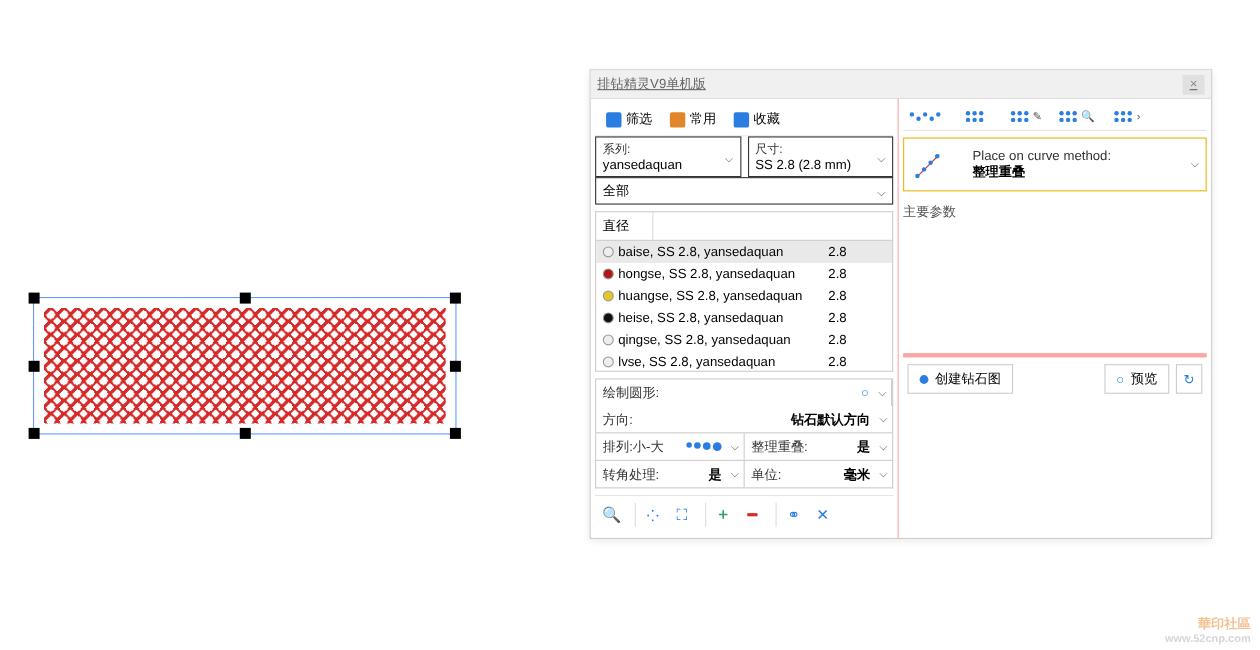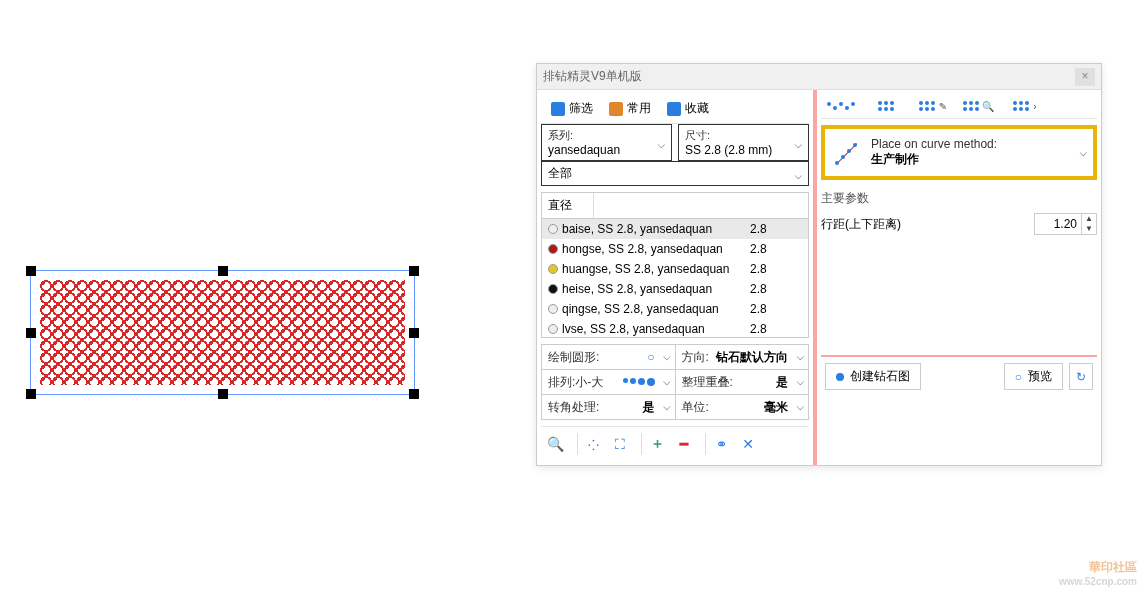--- a/index.html
+++ b/index.html
@@ -9,26 +9,26 @@
 .canvas { position: absolute; left: 15px; top: 255px; width: 415px; height: 155px; }
 .sel-bounds { position: absolute; left: 15px; top: 15px; width: 385px; height: 125px; border: 1px solid #6699ff; }
 .handle { position: absolute; width: 10px; height: 10px; background: #000; }
 .h-tl { left: -5px; top: -5px; } .h-tc { left: 50%; top: -5px; margin-left: -5px; } .h-tr { right: -5px; top: -5px; }
 .h-ml { left: -5px; top: 50%; margin-top: -5px; } .h-mr { right: -5px; top: 50%; margin-top: -5px; }
 .h-bl { left: -5px; bottom: -5px; } .h-bc { left: 50%; bottom: -5px; margin-left: -5px; } .h-br { right: -5px; bottom: -5px; }
 .pattern { position: absolute; left: 25px; top: 25px; width: 365px; height: 105px; background-image: radial-gradient(circle at 6px 6px, transparent 4px, #d62a2a 4px, #d62a2a 6px, transparent 6px), radial-gradient(circle at 0px 0px, transparent 4px, #d62a2a 4px, #d62a2a 6px, transparent 6px); background-size: 12px 12px; }
 
 
 .dialog { position: absolute; left: 536px; top: 63px; width: 566px; border: 1px solid #ccc; background: #fff; box-shadow: 0 2px 8px rgba(0,0,0,0.1); }
-.titlebar { height: 26px; background: #f0f0f0; display: flex; align-items: center; padding: 0 6px; color: #666; border-bottom: 1px solid #ddd; }
+.titlebar { height: 26px; background: #f0f0f0; display: flex; align-items: center; padding: 0 6px; color: #666; border-bottom: 1px solid #ddd; text-decoration: underline; }
 .titlebar-close { margin-left: auto; width: 20px; height: 18px; background: #e0e0e0; text-align: center; line-height: 16px; color: #888; }
 .menubar { height: 22px; display: flex; align-items: center; padding: 0 6px; gap: 14px; color: #555; border-bottom: 1px solid #e5e5e5; }
 
 .body-row { display: flex; }
-.left-pane { width: 280px; border-right: 4px solid #fca5a5; padding: 4px; }
+.left-pane { width: 280px; border-right: 1px solid #fca5a5; padding: 4px; }
 .right-pane { flex: 1; padding: 4px; }
 
 .tabbar { display: flex; gap: 4px; padding: 4px; border-bottom: 1px solid #e5e5e5; }
 .tab { display: flex; align-items: center; gap: 4px; padding: 2px 6px; }
 .tab-ico { width: 14px; height: 14px; background: #2a7de1; border-radius: 2px; display: inline-block; }
 .tab-ico.orange { background: #e1862a; }
 
 .field-row { display: flex; gap: 6px; margin-top: 0; }
 .field { flex: 1; border: 1px solid #333; padding: 3px 6px; position: relative; }
 .field-label { color: #333; font-size: 11px; }
@@ -38,59 +38,59 @@
 .list-head { display: flex; border: 1px solid #ccc; border-bottom: none; margin-top: 6px; background: #fff; }
 .list-head > div { padding: 4px 6px; border-right: 1px solid #ddd; }
 .col-name { flex: 1; } .col-diam { width: 52px; }
 .list-body { border: 1px solid #ccc; max-height: 120px; overflow: hidden; }
 .list-row { display: flex; padding: 3px 6px; align-items: center; gap: 4px; }
 .list-row.sel { background: #e9e9e9; }
 .swatch { width: 10px; height: 10px; border-radius: 50%; border: 1px solid #999; display: inline-block; }
 
 .opt-grid { margin-top: 6px; }
 .opt-row { display: flex; border: 1px solid #ccc; border-top: none; }
-.opt-row:first-child { border-top: 1px solid #ccc; }
+.opt-row:first-child { border-top: 1px solid #ccc; flex-direction: column; }
 .opt-cell { flex: 1; display: flex; align-items: center; padding: 3px 6px; border-right: 1px solid #ccc; position: relative; min-height: 24px; }
 .opt-cell:last-child { border-right: none; }
 .opt-cell .lbl { color: #333; }
 .opt-cell .val { margin-left: auto; font-weight: bold; padding-right: 14px; }
 .opt-cell .chev { position: absolute; right: 4px; font-size: 10px; color: #666; }
 .dots5 { display: inline-flex; gap: 2px; margin-left: auto; padding-right: 14px; }
 .dots5 i { width: 5px; height: 5px; border-radius: 50%; background: #2a7de1; display: inline-block; }
 
 .tool-row { display: flex; gap: 10px; align-items: center; padding: 6px 4px; border-top: 1px solid #e5e5e5; margin-top: 6px; }
 .tbtn { width: 22px; height: 22px; display: flex; align-items: center; justify-content: center; color: #2a7de1; font-size: 14px; }
 .tbtn.sep { border-left: 1px solid #ddd; padding-left: 10px; }
 
 
 .pat-bar { display: flex; gap: 10px; padding: 4px 2px; border-bottom: 1px solid #e5e5e5; align-items: center; }
 .pat { width: 36px; height: 16px; display: flex; align-items: center; justify-content: center; }
 .pdots { display: flex; gap: 2px; } .pdots i { width: 4px; height: 4px; border-radius: 50%; background: #2a7de1; }
 .pdots.wave i:nth-child(odd){ transform: translateY(-2px);} .pdots.wave i:nth-child(even){ transform: translateY(2px);}
 .pdots.grid { flex-wrap: wrap; width: 18px; gap: 2px; }
 .pen { font-size: 10px; color: #555; margin-left: 2px; }
 
-.method-box { border: 4px solid #eab308; padding: 8px; margin-top: 6px; display: flex; align-items: center; gap: 10px; position: relative; }
+.method-box { border: 1px solid #eab308; padding: 8px; margin-top: 6px; display: flex; align-items: center; gap: 26px; position: relative; }
 .method-ico { width: 28px; height: 28px; position: relative; }
 .method-ico::before { content: ""; position: absolute; width: 100%; height: 1px; background: #d62a2a; top: 50%; transform: rotate(-45deg); }
 .method-dots { position: absolute; inset: 0; }
 .method-dots i { position: absolute; width: 4px; height: 4px; background: #2a7de1; border-radius: 50%; }
 .method-text .t1 { color: #333; } .method-text .t2 { font-weight: bold; }
 .method-box .chev { position: absolute; right: 6px; font-size: 10px; color: #666; }
 
 .params { margin-top: 10px; }
 .params-title { color: #555; margin-bottom: 6px; }
 .param-row { display: flex; align-items: center; }
 .param-row .plabel { flex: 1; }
 .spinner { display: flex; align-items: center; border: 1px solid #ccc; }
 .spinner input { width: 46px; border: none; text-align: right; padding: 2px 4px; }
 .spin-btns { display: flex; flex-direction: column; border-left: 1px solid #ccc; }
 .spin-btns span { width: 14px; height: 10px; font-size: 8px; text-align: center; line-height: 10px; color: #444; }
 
-.action-bar { display: flex; gap: 6px; padding: 6px 4px; border-top: 2px solid #fca5a5; margin-top: 120px; }
+.action-bar { display: flex; gap: 6px; padding: 6px 4px; border-top: 4px solid #fca5a5; margin-top: 120px; }
 .abtn { border: 1px solid #ccc; padding: 4px 10px; display: flex; align-items: center; gap: 6px; background: #fff; }
 .abtn .dot { width: 8px; height: 8px; border-radius: 50%; background: #2a7de1; }
 .abtn.sm { padding: 4px 6px; }
 
 
 .watermark { position: absolute; right: 8px; bottom: 4px; color: #e89a4a; font-size: 16px; opacity: 0.6; text-align: right; font-weight: bold; }
 .watermark .sub { font-size: 10px; color: #bbb; display: block; }
 </style>
 </head>
 <body>
@@ -303,37 +303,27 @@
         <div class="method-ico">
           <div class="method-dots">
               <i style="left:2px;top:22px"></i>
               <i style="left:8px;top:16px"></i>
               <i style="left:14px;top:10px"></i>
               <i style="left:20px;top:4px"></i>
             </div>
         </div>
         <div class="method-text">
           <div class="t1">Place on curve method:</div>
-          <div class="t2">生产制作</div>
+          <div class="t2">整理重叠</div>
         </div>
         <span class="chev">⌵</span>
       </div>
 
       <div class="params">
         <div class="params-title">主要参数</div>
-        <div class="param-row">
-          <span class="plabel">行距(上下距离)</span>
-          <div class="spinner">
-            <input value="1.20" style="">
-            <div class="spin-btns">
-                <span>▲</span>
-                <span>▼</span>
-              </div>
-          </div>
-        </div>
       </div>
 
       <div class="action-bar">
         <div class="abtn">
             <span class="dot"></span>
             <span>创建钻石图</span>
           </div>
         <div class="abtn" style="margin-left:auto">
             <span style="color:#2a7de1">○</span>
             <span>预览</span>

